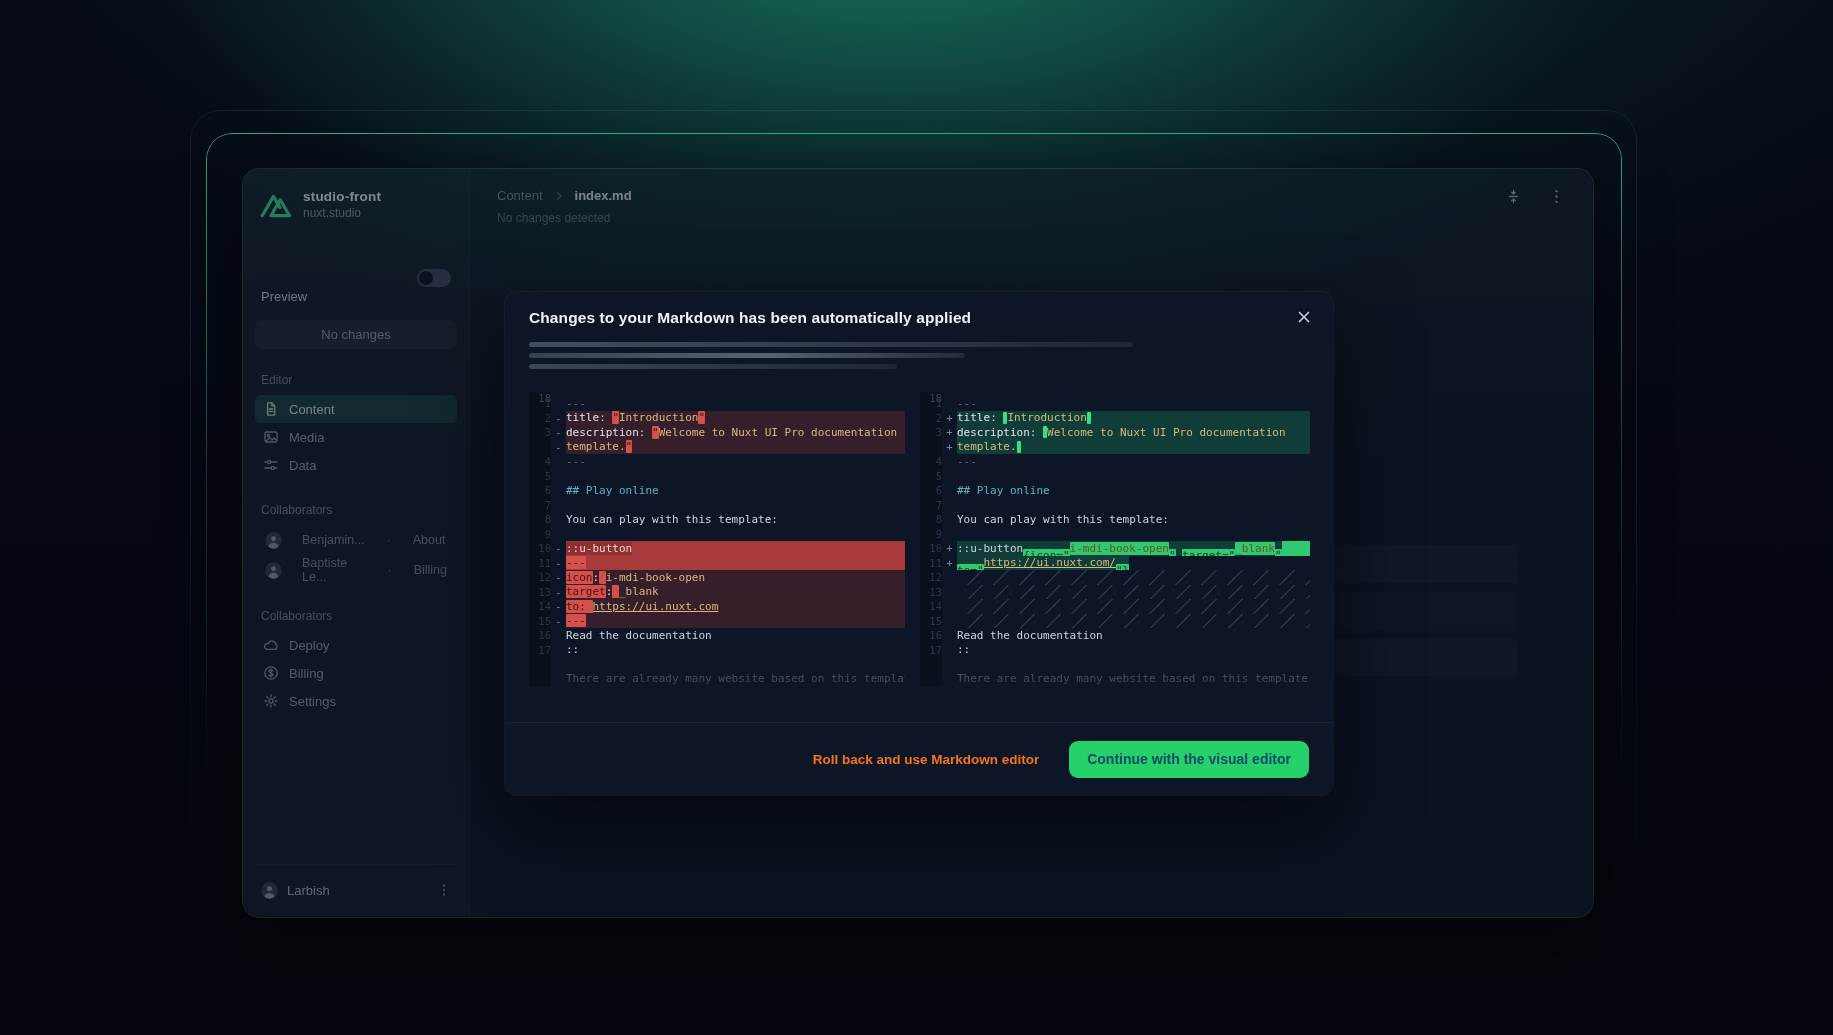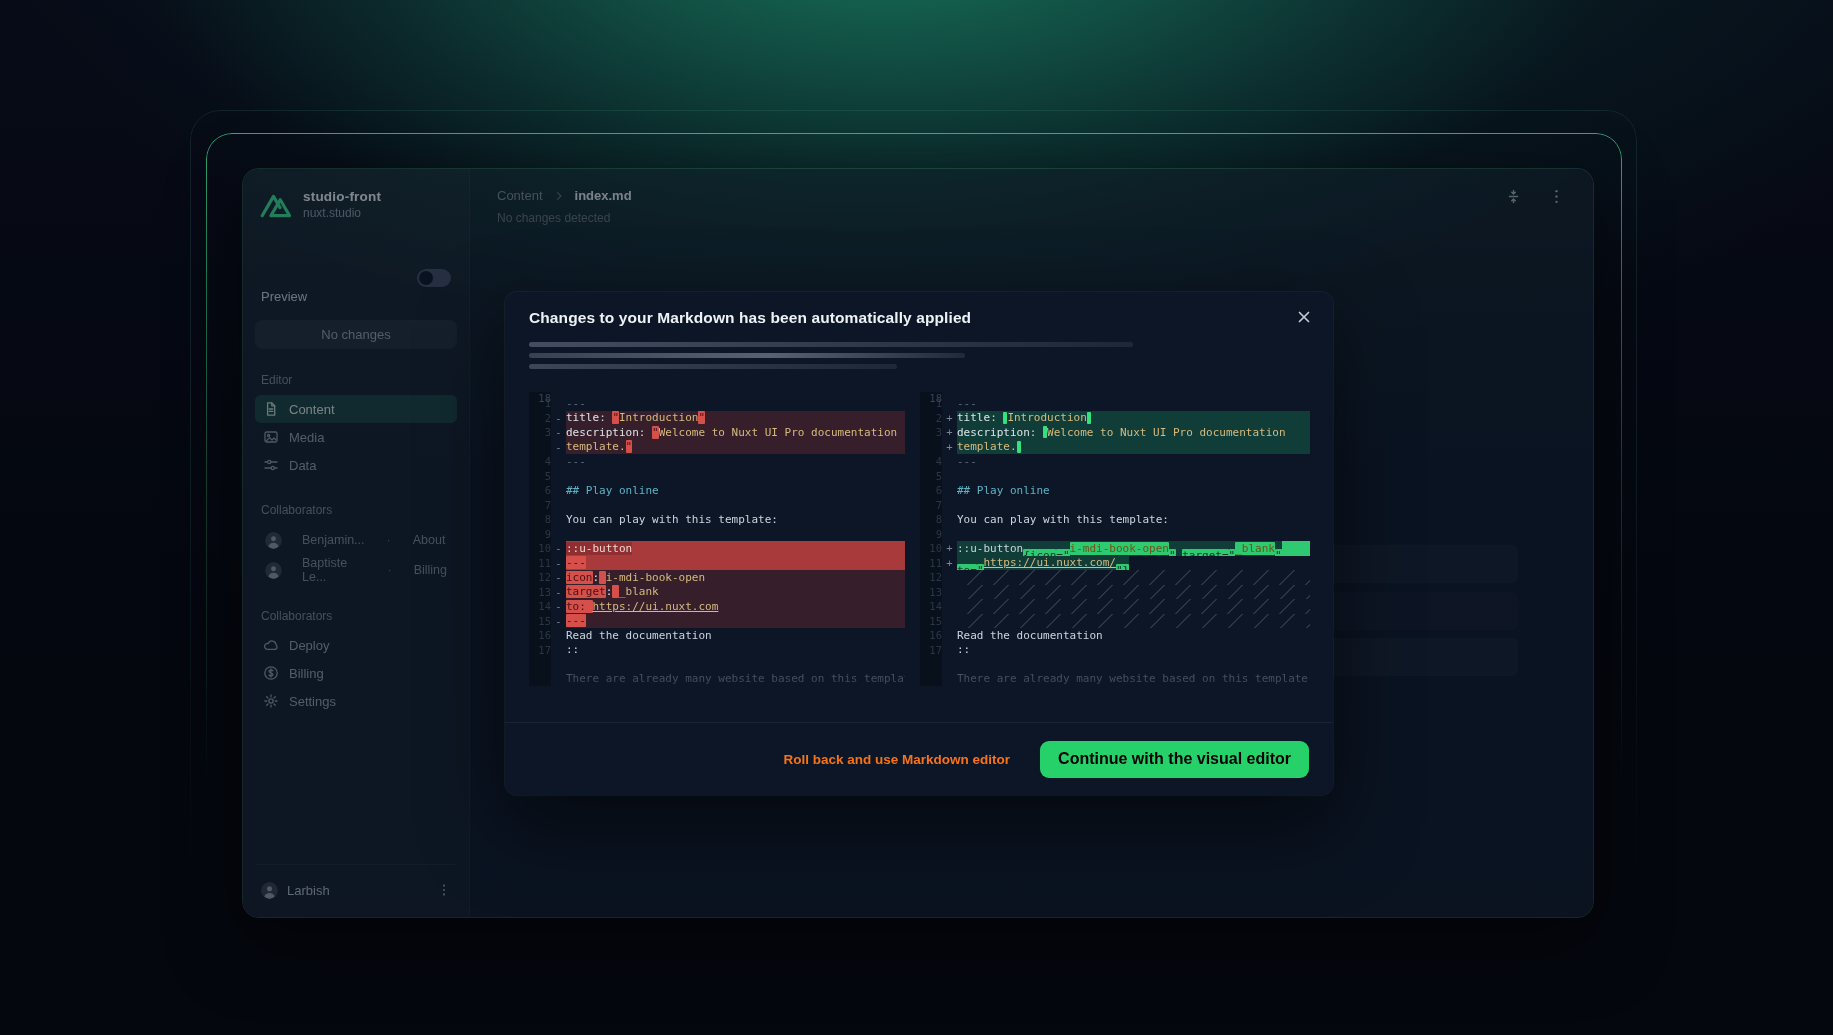--- a/index.html
+++ b/index.html
@@ -125,21 +125,21 @@
   .code.hatch { background:repeating-linear-gradient(135deg, transparent 0 17px, rgba(148,163,184,.22) 17px 18.4px); }
   .bgwrap { display:inline-flex; align-items:center; background:rgba(35,190,115,.24); height:100%; }
   .diff-fade { position:absolute; left:18px; right:18px; top:368px; height:60px;
     background:linear-gradient(to bottom, rgba(13,22,38,0), #0d1626 88%); pointer-events:none; }
 
   .modal-footer { position:absolute; left:0; right:0; top:430px; height:73px;
     border-top:1px solid rgba(255,255,255,.06);
     display:flex; align-items:center; justify-content:flex-end; gap:30px; padding:0 24px; }
   .btn-ghost { background:none; border:none; color:#f97316; font-size:13.5px; font-weight:600;
     font-family:inherit; cursor:pointer; }
-  .btn-primary { background:#27d169; border:none; color:#000000; font-size:16px; font-weight:700;
+  .btn-primary { background:#27d169; border:none; color:#0c4a6e; font-size:14px; font-weight:700;
     font-family:inherit; height:37px; padding:0 18px; border-radius:9px; cursor:pointer; }
 
   .ic svg, .hic svg, .kebab svg, .chev svg, .sep svg, .modal-close svg, .logo-badge svg, .avatar16 svg { width:100%; height:100%; display:block; }
 </style>
 </head>
 <body>
 
 <div class="stage">
   <div class="frame-outer"></div>
   <div class="frame-inner"></div>

